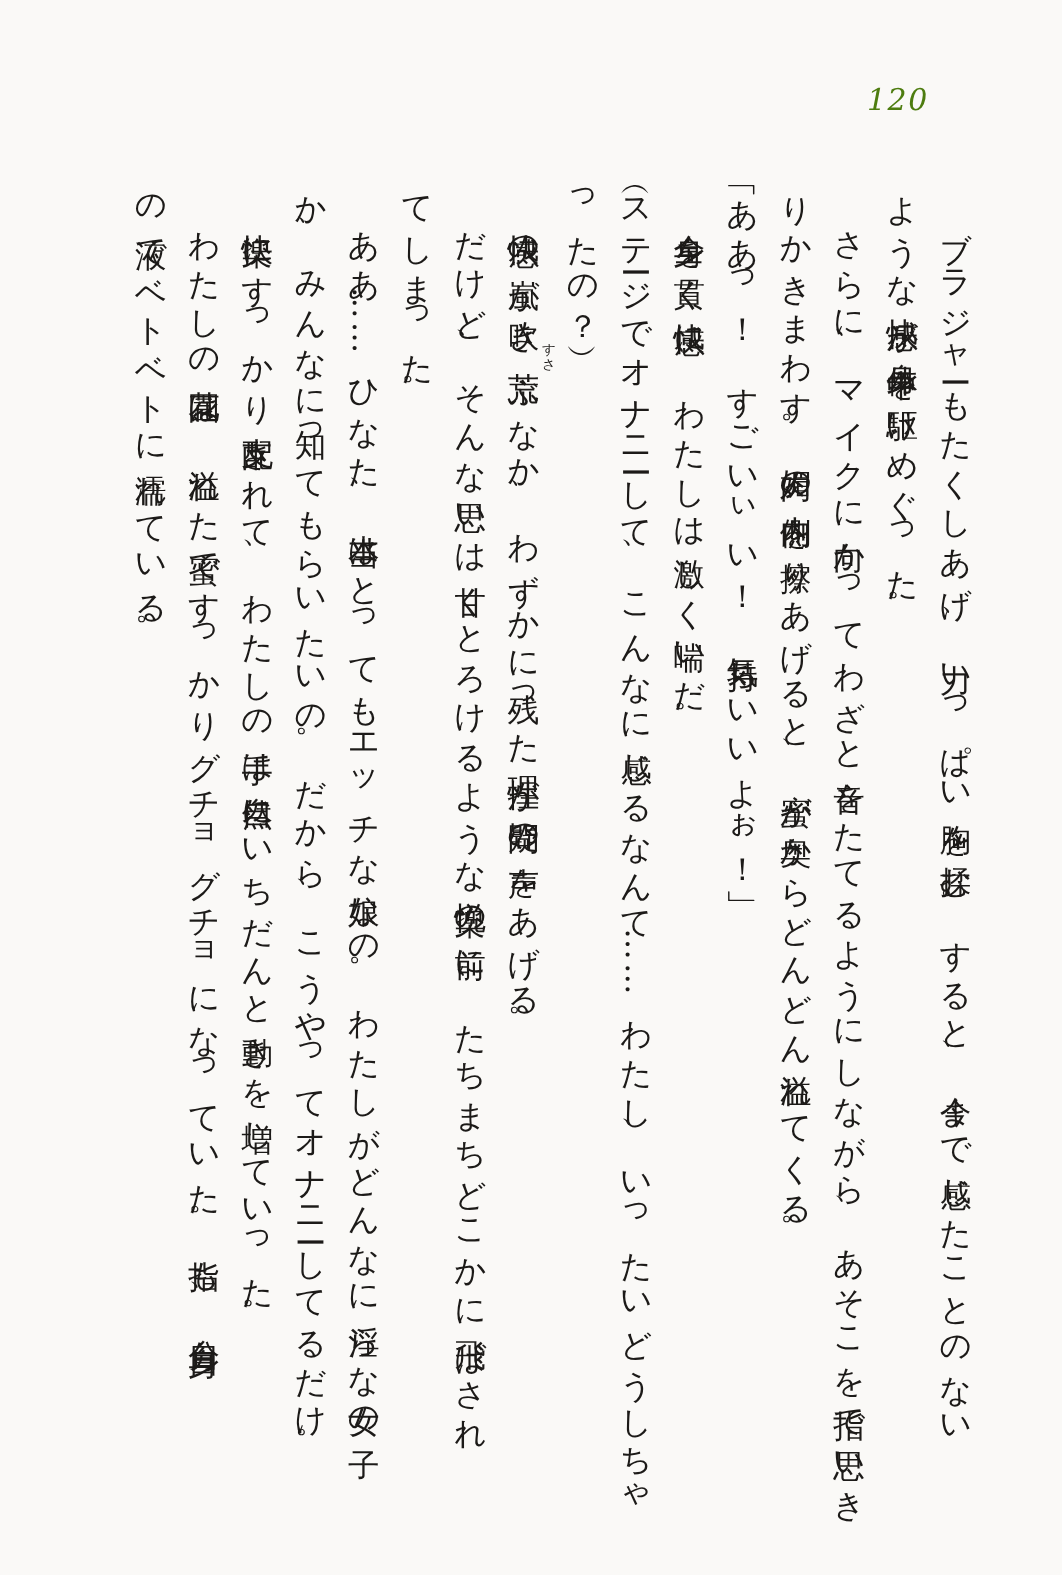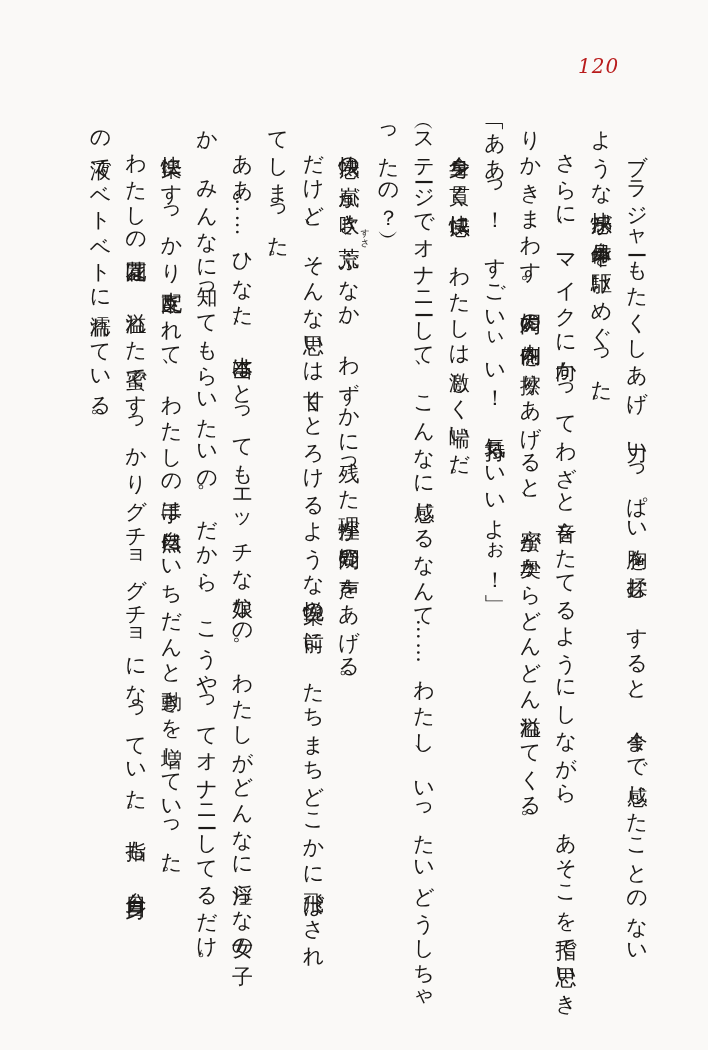--- a/index.html
+++ b/index.html
@@ -18,21 +18,21 @@
   }
   .page-number {
     position: absolute;
     top: 54px;
     left: 578px;
     width: 60px;
     font-family: "DejaVu Serif", serif;
     font-style: italic;
     font-size: 20px;
     letter-spacing: 1px;
-    color: #b91c1c;
+    color: #4d7c0f;
   }
   .text-block {
     position: absolute;
     top: 116px;
     right: 54px;
     height: 892px;
     writing-mode: vertical-rl;
     -webkit-writing-mode: vertical-rl;
     text-orientation: mixed;
     font-family: "DejaVu Serif", serif;

